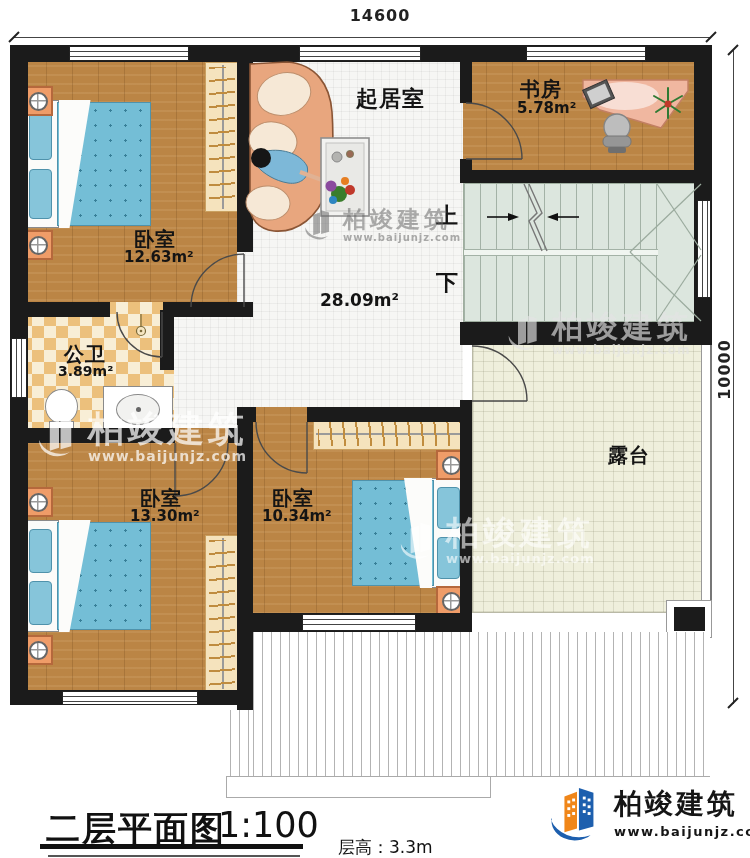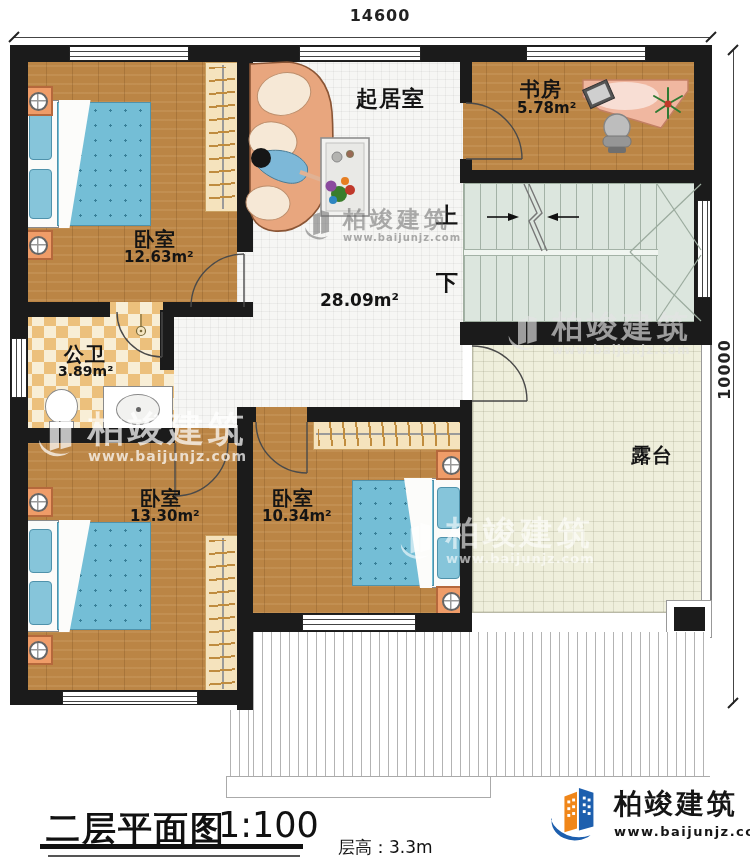--- a/index.html
+++ b/index.html
@@ -291,21 +291,21 @@
   <div class="rname" style="left:520px;top:76px;">书房</div>
   <div class="rarea" style="left:517px;top:99px;">5.78m²</div>
   <div class="rname" style="left:134px;top:226px;">卧室</div>
   <div class="rarea" style="left:124px;top:248px;">12.63m²</div>
   <div class="rname" style="left:64px;top:341px;">公卫</div>
   <div class="rarea" style="left:58px;top:363px;font-size:14px;">3.89m²</div>
   <div class="rname" style="left:140px;top:485px;">卧室</div>
   <div class="rarea" style="left:130px;top:507px;">13.30m²</div>
   <div class="rname" style="left:272px;top:485px;">卧室</div>
   <div class="rarea" style="left:262px;top:507px;">10.34m²</div>
-  <div class="rname" style="left:608px;top:442px;margin-left:23px;">露台</div>
+  <div class="rname" style="left:608px;top:442px;">露台</div>
 
   <div class="wm" style="left:303px;top:206px;color:rgba(105,105,105,0.55);">
     <svg width="34" height="38" viewBox="0 0 60 64" fill="currentColor">
       <path d="M4,36 A24,20 0 0 0 44,52 A30,26 0 0 1 4,36 Z"></path>
         <polygon points="18,14 30,10 30,46 18,50"></polygon>
         <polygon points="32,6 46,10 46,44 32,48"></polygon>
     </svg>
     <div>
         <div class="wm-name" style="font-size:23px;">柏竣建筑</div>
          <div class="wm-url" style="font-size:10px;">www.baijunjz.com</div>

